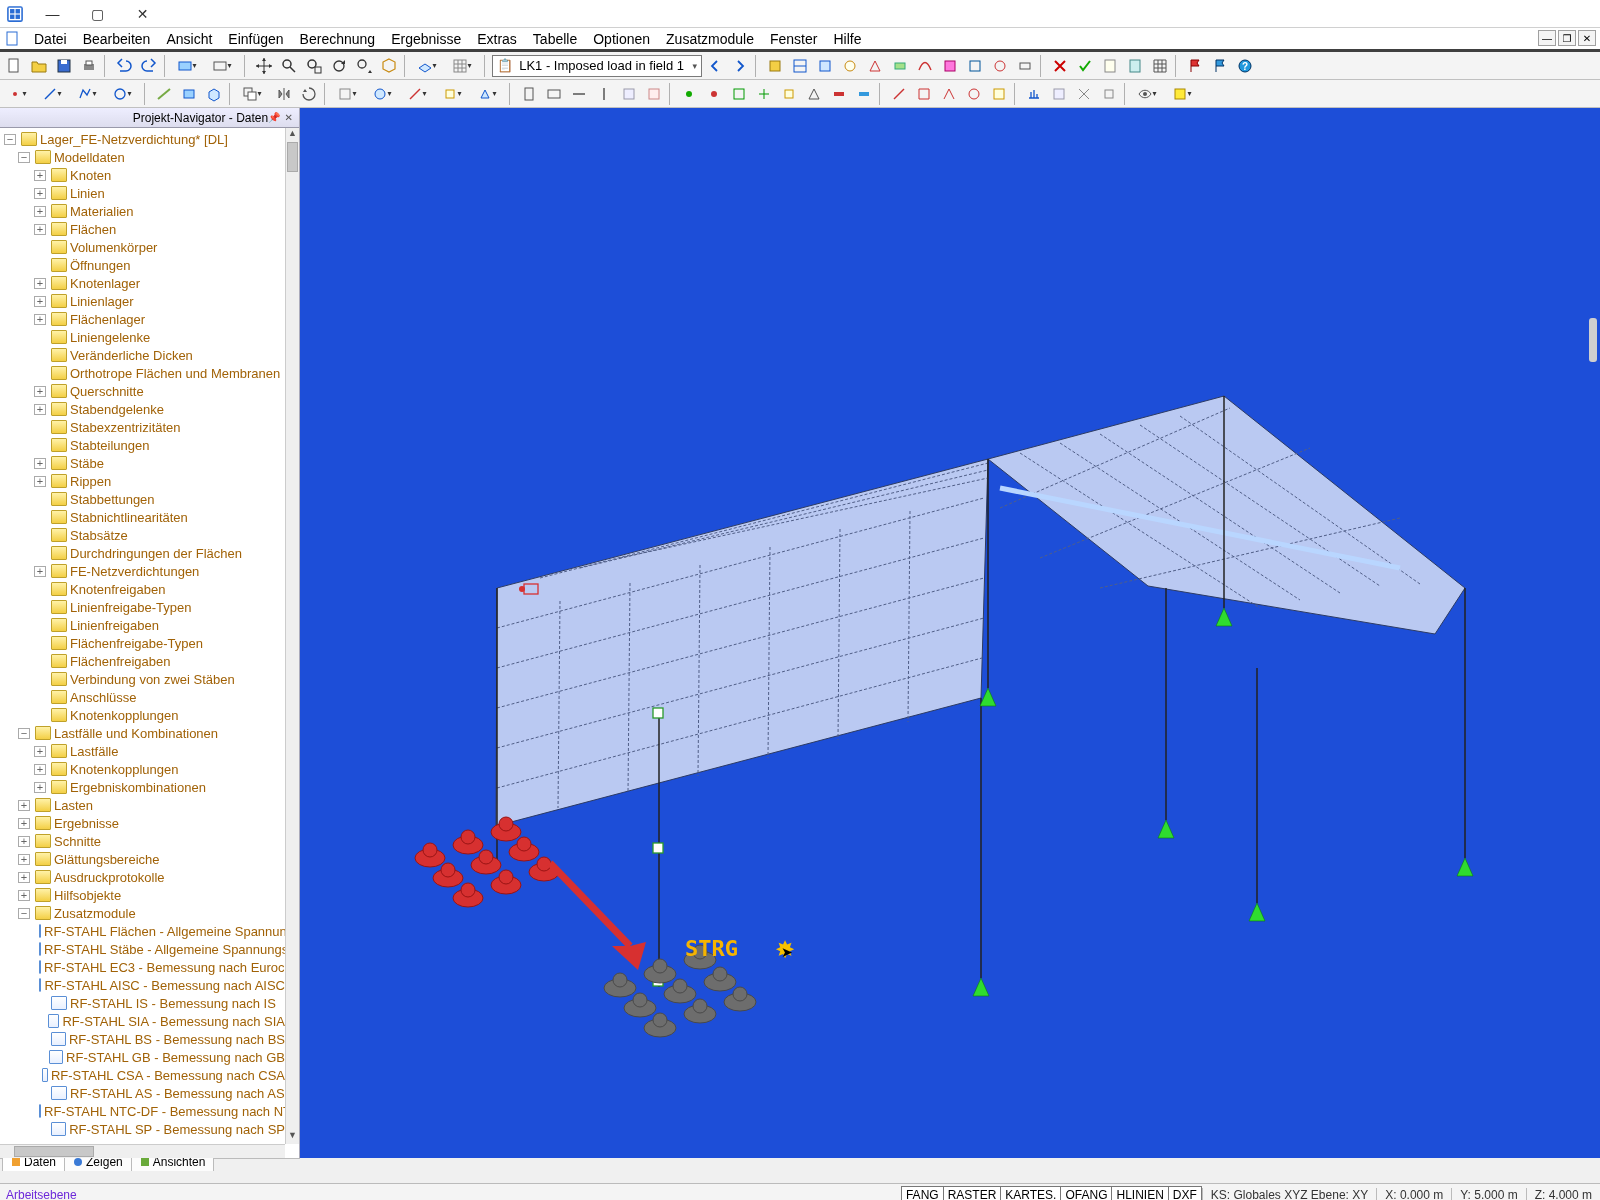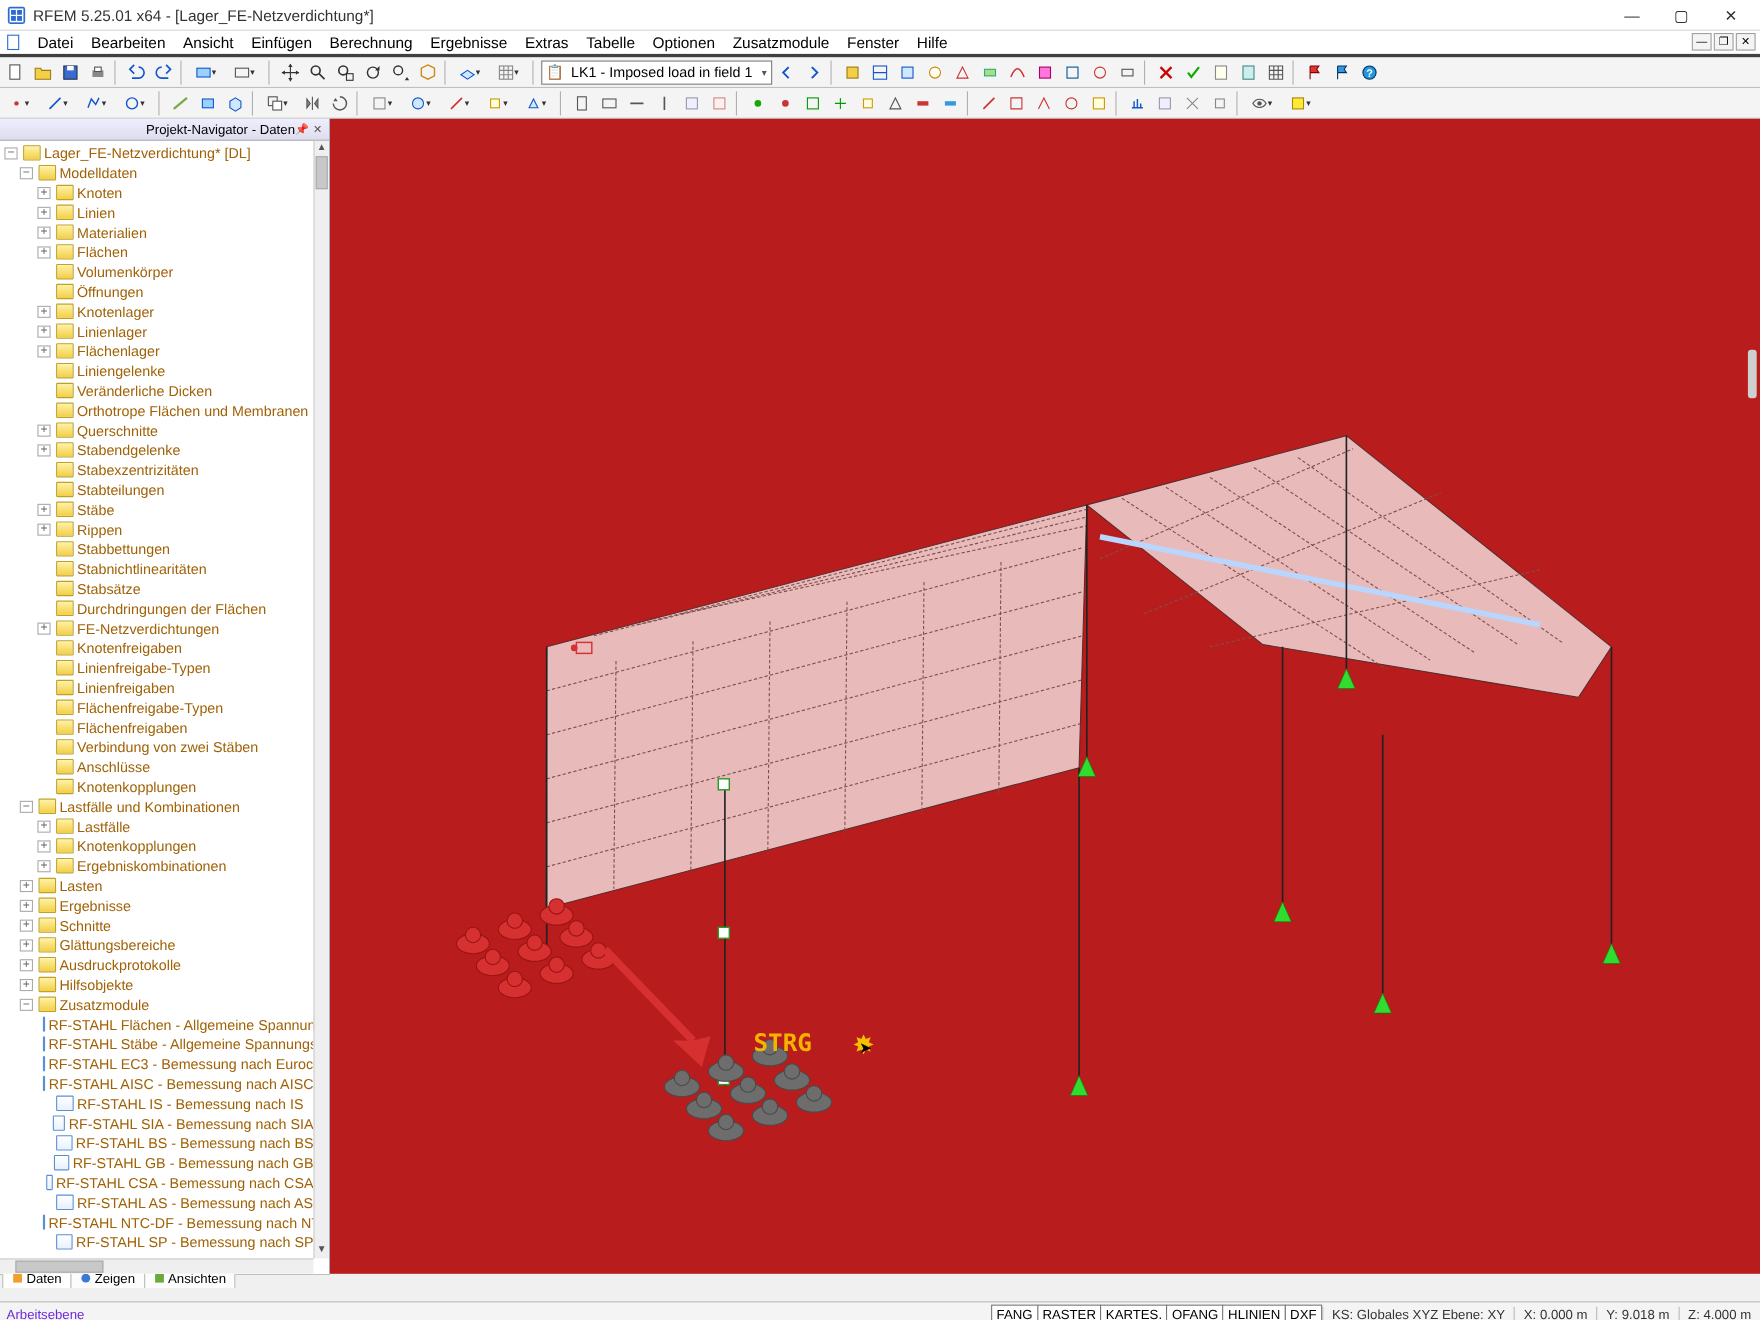--- a/index.html
+++ b/index.html
@@ -50,21 +50,21 @@
 .nav-scroll-v .vup,.nav-scroll-v .vdn{position:absolute;left:0;right:0;height:14px;font-size:9px;text-align:center;color:#555;}
 .nav-scroll-v .vup{top:0;} .nav-scroll-v .vdn{bottom:0;}
 .nav-scroll-h { position: absolute; left: 0; right: 14px; bottom: 0; height: 14px; background: #efefef; border-top:1px solid #ccc;}
 .nav-scroll-h .hthumb{position:absolute;top:1px;bottom:1px;left:14px;width:80px;background:#c8c8c8;border:1px solid #aaa;}
 .nav-tabs { height: 22px; background: #f0f0f0; border-top: 1px solid #bbb; display: flex; align-items: end; padding: 12px 2px; }
 .nav-tab { padding: 2px 8px; font-size: 12px; border: 1px solid #bbb; border-bottom: 0; background: #fcfcfc; margin-right:-1px; display:flex; align-items:center; gap:3px;}
 .nav-tab.active { background: #fff; border-top: 2px solid #f0a030; }
 .nav-tab .dot{width:10px;height:10px;}
 
 
-.viewport { flex: 1; background: #b91c1c; position: relative; overflow:hidden;}
+.viewport { flex: 1; background: #1d4ed8; position: relative; overflow:hidden;}
 .viewport svg { position: absolute; left: 0; top: 0; }
 .key-hint { position:absolute; left:385px; top:828px; font-family: Consolas, monospace; font-weight: bold; font-size: 22px; color: #f6b400; }
 .viewport .cursor-star { position:absolute; left:475px; top:828px; color:#f6c000; font-size:24px; }
 .viewport .cursor-arr { position:absolute; left:481px; top:836px; color:#000; font-size:14px; }
 
 
 .statusbar { height: 22px; background: #f4f4f4; border-top: 1px solid #bbb; display: flex; align-items: center; font-size: 12px; }
 .statusbar .sb-left { padding: 0 6px; color:#6d28d9;}
 .statusbar .sb-flex { flex: 1; }
 .statusbar .sb-btn { border: 1px solid #777; padding: 1px 4px; margin: 0 0 0 -1px; background:#fff;}
@@ -74,21 +74,20 @@
 </head>
 <body>
 
 <div class="titlebar">
   <svg class="app-icon" viewBox="0 0 16 16">
       <rect x="1" y="1" width="14" height="14" fill="#2a6cd4" rx="2"></rect>
       <rect x="3" y="3" width="10" height="10" fill="none" stroke="#fff" stroke-width="1.2"></rect>
       <line x1="3" y1="8" x2="13" y2="8" stroke="#fff"></line>
       <line x1="8" y1="3" x2="8" y2="13" stroke="#fff"></line>
     </svg>
-  <span class="title">RFEM 5.25.01 x64 - [Lager_FE-Netzverdichtung*]</span>
   <div class="win-controls">
     <div>―</div>
     <div>▢</div>
     <div>✕</div>
   </div>
 </div>
 
 <div class="menubar">
   <span style="width:18px;height:18px;margin-right:4px;display:inline-flex;align-items:center;justify-content:center;">
     <svg width="16" height="16">
@@ -1007,15 +1006,15 @@
   <span class="sb-left">Arbeitsebene</span>
   <span class="sb-flex"></span>
   <span class="sb-btn">FANG</span>
   <span class="sb-btn">RASTER</span>
   <span class="sb-btn">KARTES.</span>
   <span class="sb-btn">OFANG</span>
   <span class="sb-btn">HLINIEN</span>
   <span class="sb-btn">DXF</span>
   <span class="sb-seg">KS: Globales XYZ  Ebene: XY</span>
   <span class="sb-seg">X: 0.000 m</span>
-  <span class="sb-seg">Y: 9.018 m</span>
+  <span class="sb-seg">Y: 5.000 m</span>
   <span class="sb-seg">Z: 4.000 m</span>
 </div>
 
 </body></html>

